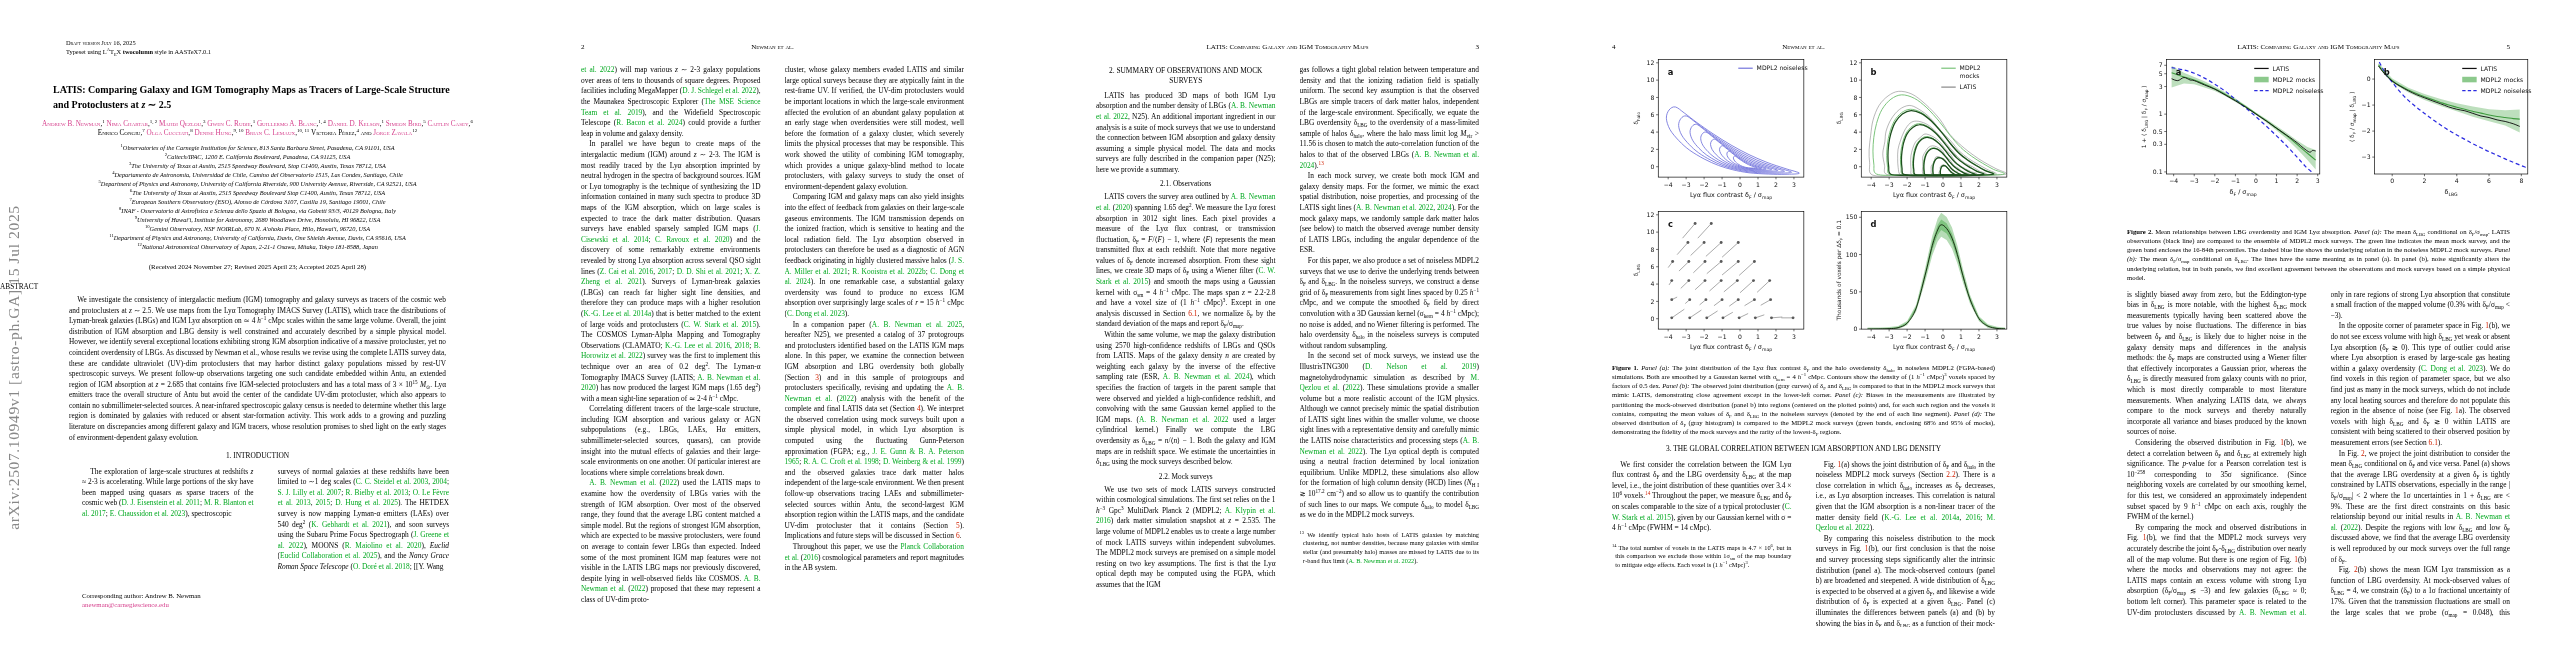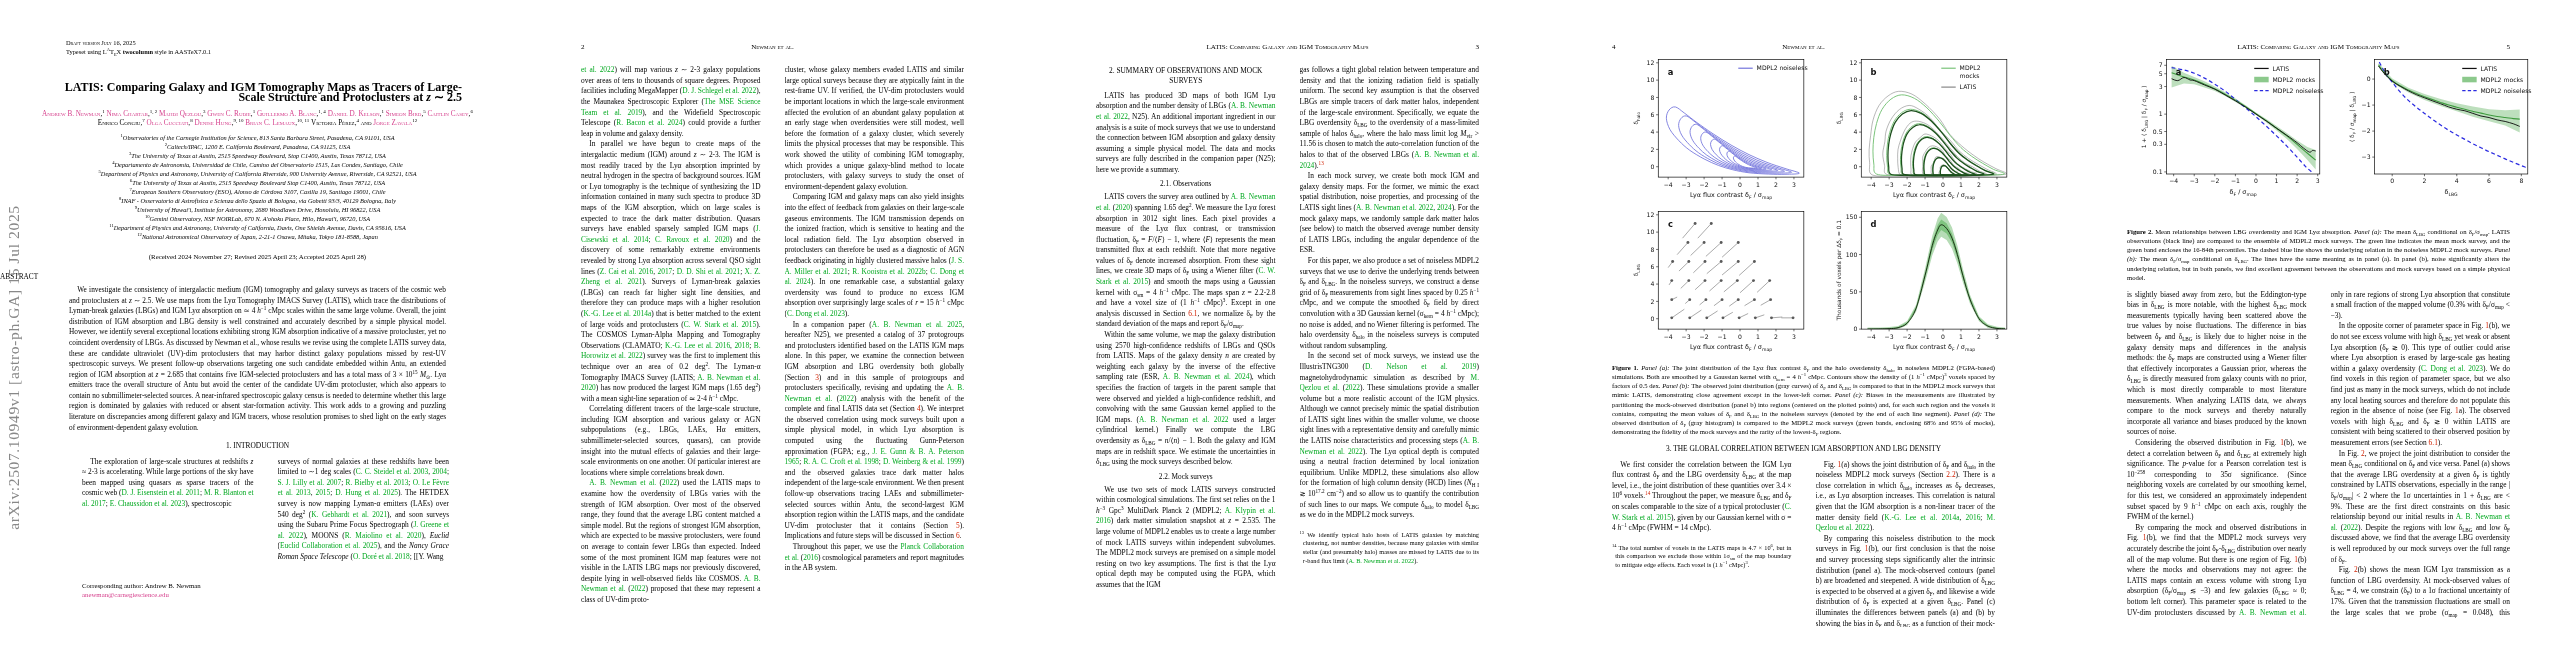--- a/index.html
+++ b/index.html
@@ -5,21 +5,21 @@
   html,body{margin:0;padding:0;background:#ffffff;}
   .canvas{position:relative;width:2576px;height:667px;background:#ffffff;overflow:hidden;
           font-family:"Liberation Serif", serif;color:#000;}
   .page{position:absolute;top:0;width:515px;height:667px;overflow:hidden;}
   
   .arxiv-stamp{position:absolute;left:-289px;top:356px;width:611px;height:23px;
       transform:rotate(-90deg);text-align:center;color:#888;font-size:15.6px;letter-spacing:0.6px;
       font-family:"Liberation Serif",serif;white-space:nowrap;}
   .draft{margin:39px 0 0 66px;font-size:6.4px;line-height:8.3px;font-variant:small-caps;}
   .typeset{margin:0.6px 0 0 66px;font-size:6.4px;line-height:8.3px;}
-  .title{margin:25.6px 53px 0;text-align:right;font-size:12px;font-weight:600;line-height:10px;}
+  .title{margin:25.6px 53px 0;text-align:left;font-size:10px;font-weight:600;line-height:15px;}
   .authors{margin:7.8px 38px 0;text-align:center;font-variant:small-caps;font-size:7.2px;line-height:9px;}
   .authors sup{font-size:5px;font-variant:normal;}
   .au.pk{color:#d6418d;}
   .affils{margin:5px 33px 0;text-align:center;font-style:italic;font-size:6.3px;line-height:9px;}
   .affils sup{font-size:4.7px;font-style:normal;}
   .received{margin-top:12.8px;text-align:center;font-size:6.8px;}
   .abs-head{margin-top:11.7px;text-align:left;font-variant:small-caps;font-size:7.3px;}
   .abstract{margin:3.9px 69px 0;font-size:7.3px;line-height:10.6px;text-align:justify;text-indent:8.3px;}
   .sec-head{text-align:center;font-variant:small-caps;font-size:7.4px;line-height:10px;margin-top:7.8px;}
   .sec-head.wide{margin-left:100px;margin-right:100px;}

